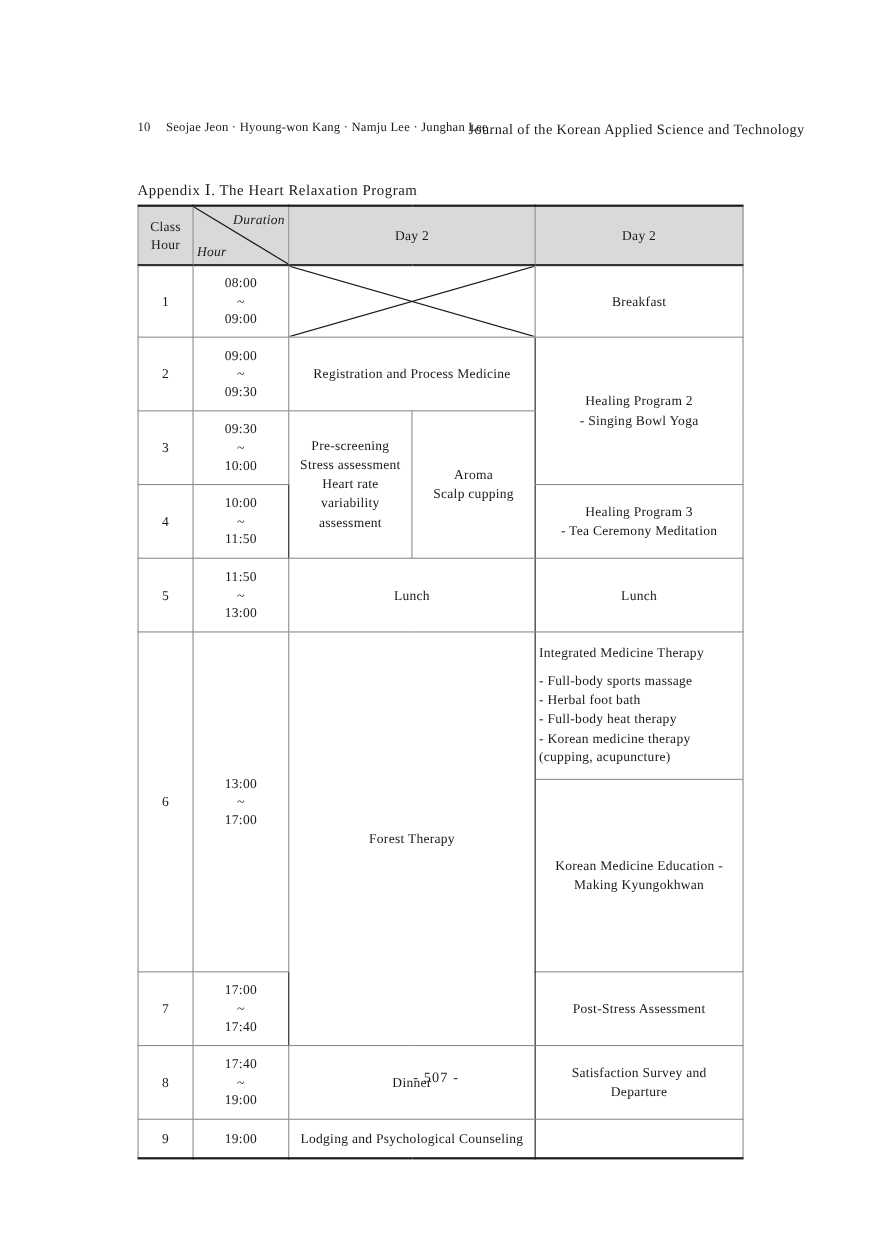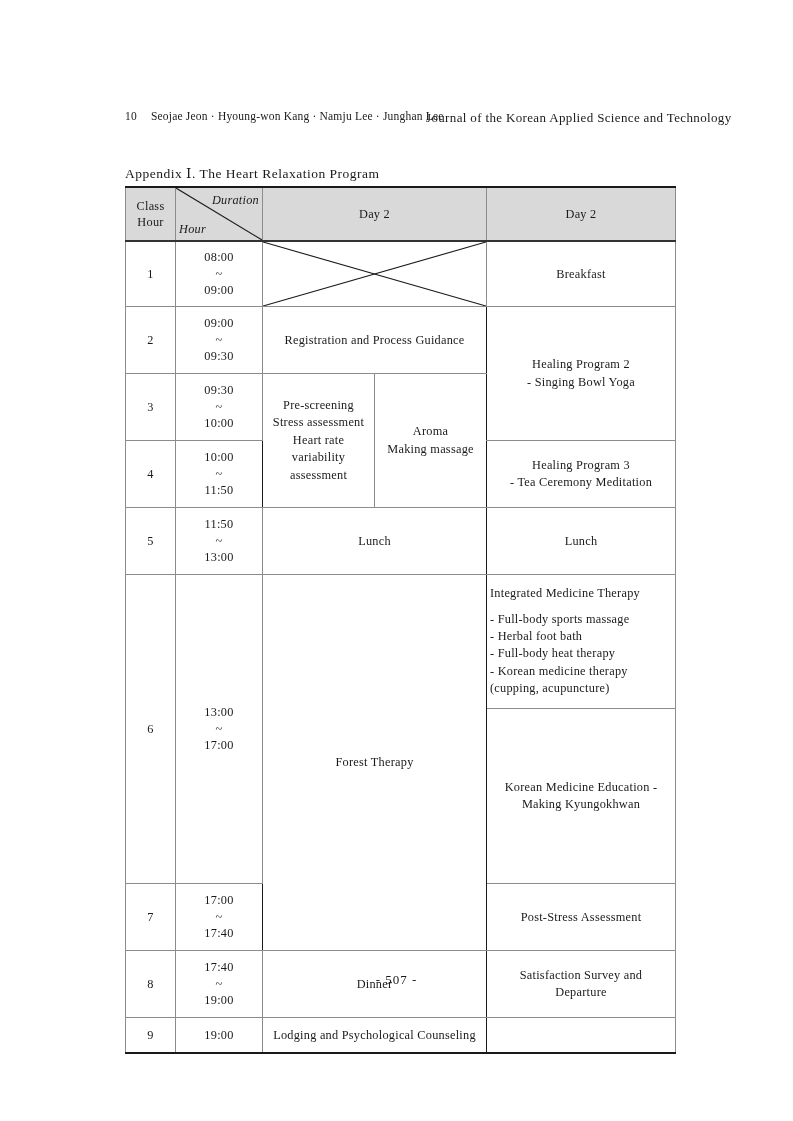--- a/index.html
+++ b/index.html
@@ -228,21 +228,21 @@
 
       <tr class="r2">
         <td class="col-class">2</td>
         <td class="col-dur vr-strong">
           <span class="time-stack">
             <span>09:00</span>
             <span class="tilde">~</span>
             <span>09:30</span>
           </span>
         </td>
-        <td class="vr-strong vr-strong-r" colspan="2">Registration and Process Guidance</td>
+        <td class="vr-strong vr-strong-r" colspan="2">Registration and Process Medicine</td>
         <td class="vr-strong" rowspan="2">
           <span class="cell-multiline">
             <span>Healing Program 2</span><br>
             <span>- Singing Bowl Yoga</span>
           </span>
         </td>
       </tr>
 
       <tr class="r3">
         <td class="col-class">3</td>
@@ -257,21 +257,21 @@
           <span class="cell-multiline">
             <span>Pre-screening</span><br>
             <span>Stress assessment</span><br>
             <span>Heart rate variability</span><br>
             <span>assessment</span>
           </span>
         </td>
         <td class="vr-strong vr-strong-r" rowspan="2" style="width:86px;">
           <span class="cell-multiline">
             <span>Aroma</span><br>
-            <span>Making massage</span>
+            <span>Scalp cupping</span>
           </span>
         </td>
       </tr>
 
       <tr class="r4">
         <td class="col-class">4</td>
         <td class="col-dur vr-strong">
           <span class="time-stack">
             <span>10:00</span>
             <span class="tilde">~</span>

